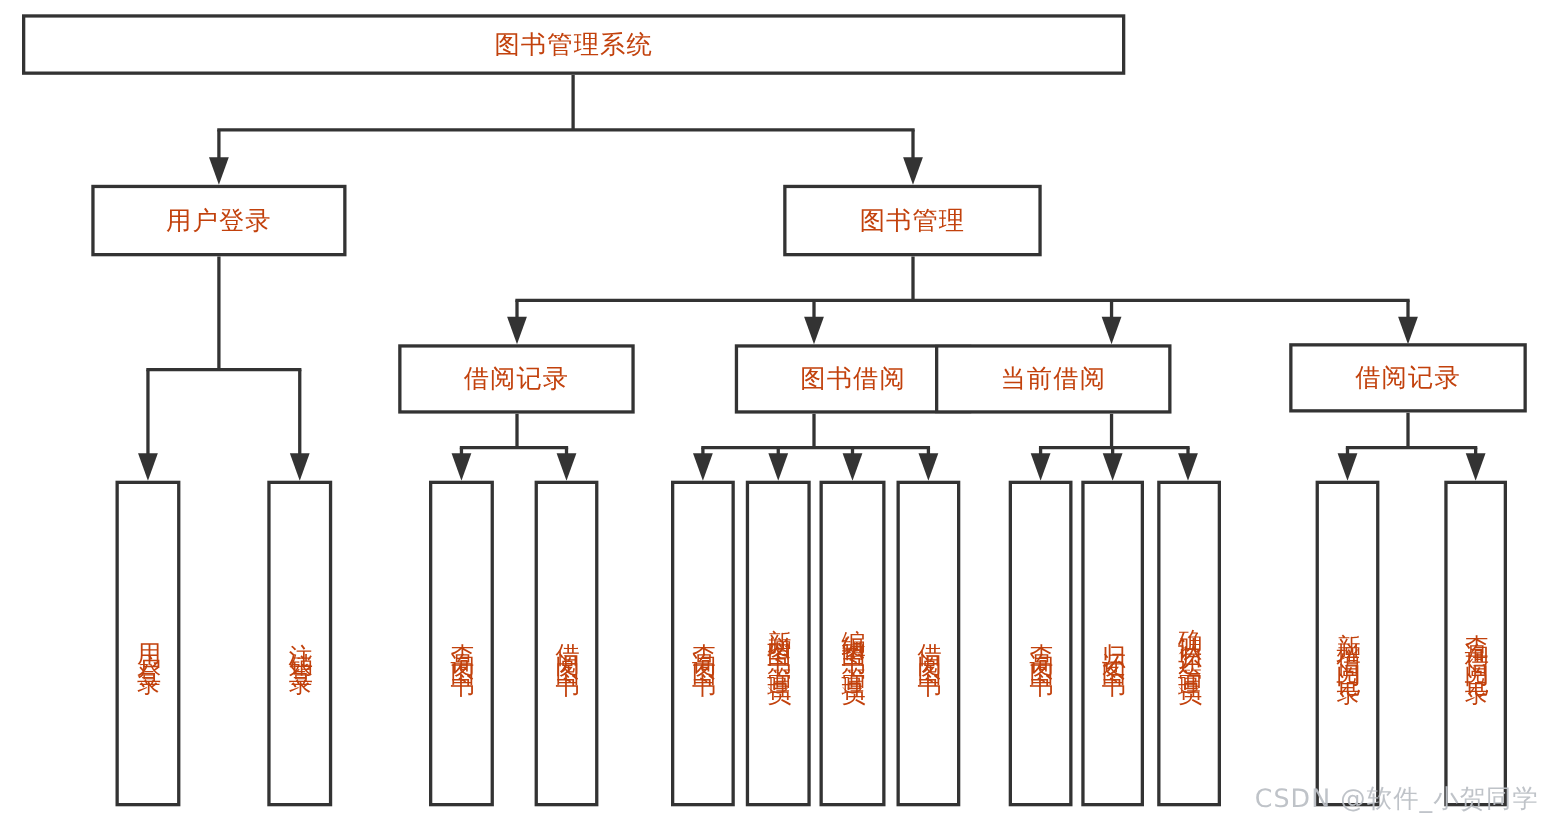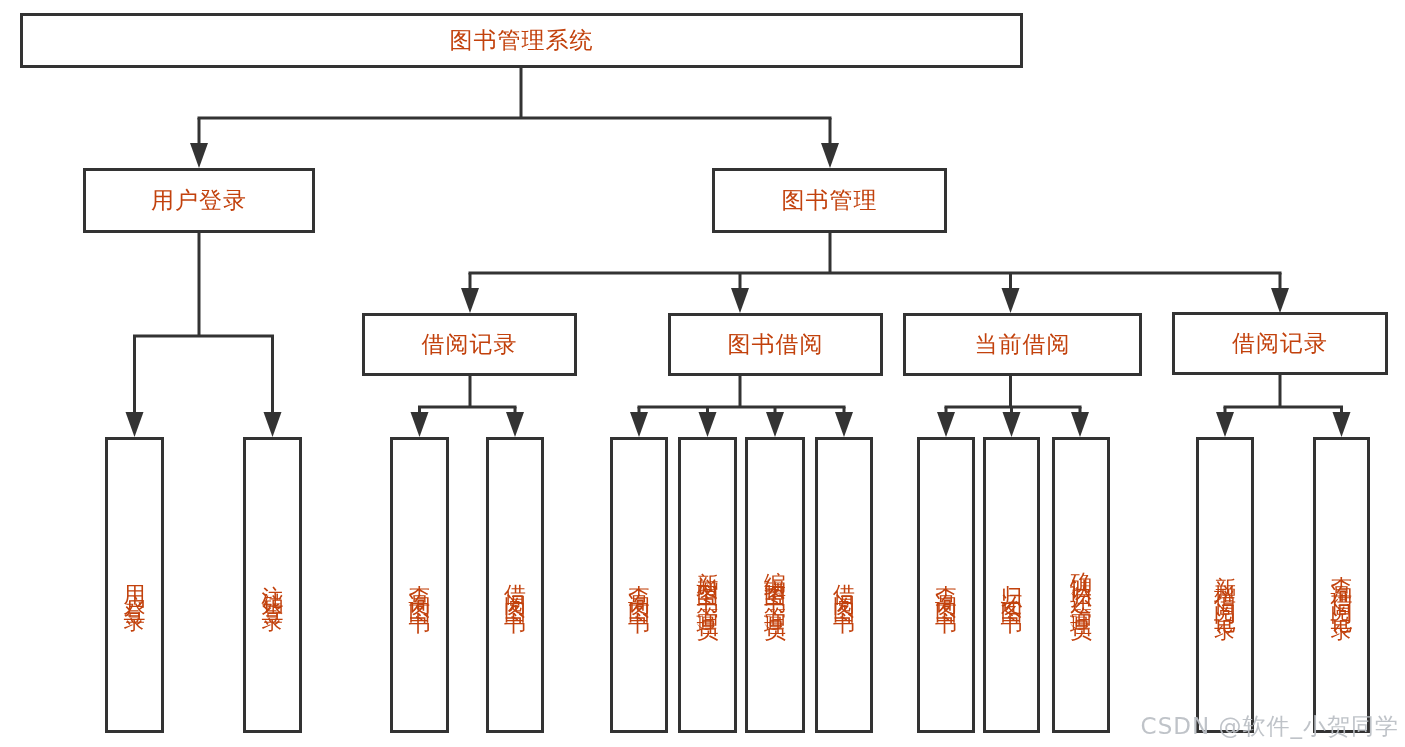--- a/index.html
+++ b/index.html
@@ -143,21 +143,21 @@
   <div class="box" style="left:712px; top:168px; width:235px; height:65px;">
     <span class="hlabel">图书管理</span>
   </div>
 
   <div class="box" style="left:362px; top:313px; width:215px; height:63px;">
     <span class="hlabel">借阅记录</span>
   </div>
   <div class="box" style="left:668px; top:313px; width:215px; height:63px;">
     <span class="hlabel">图书借阅</span>
   </div>
-  <div class="box" style="left:903px; top:313px; width:239px; height:63px;">
+  <div class="box" style="left:850px; top:313px; width:215px; height:63px;">
     <span class="hlabel">当前借阅</span>
   </div>
   <div class="box" style="left:1172px; top:312px; width:216px; height:63px;">
     <span class="hlabel">借阅记录</span>
   </div>
 
   <div class="box" style="left:105px; top:437px; width:59px; height:296px;">
     <span class="vlabel">用户登录</span>
   </div>
   <div class="box" style="left:243px; top:437px; width:59px; height:296px;">

